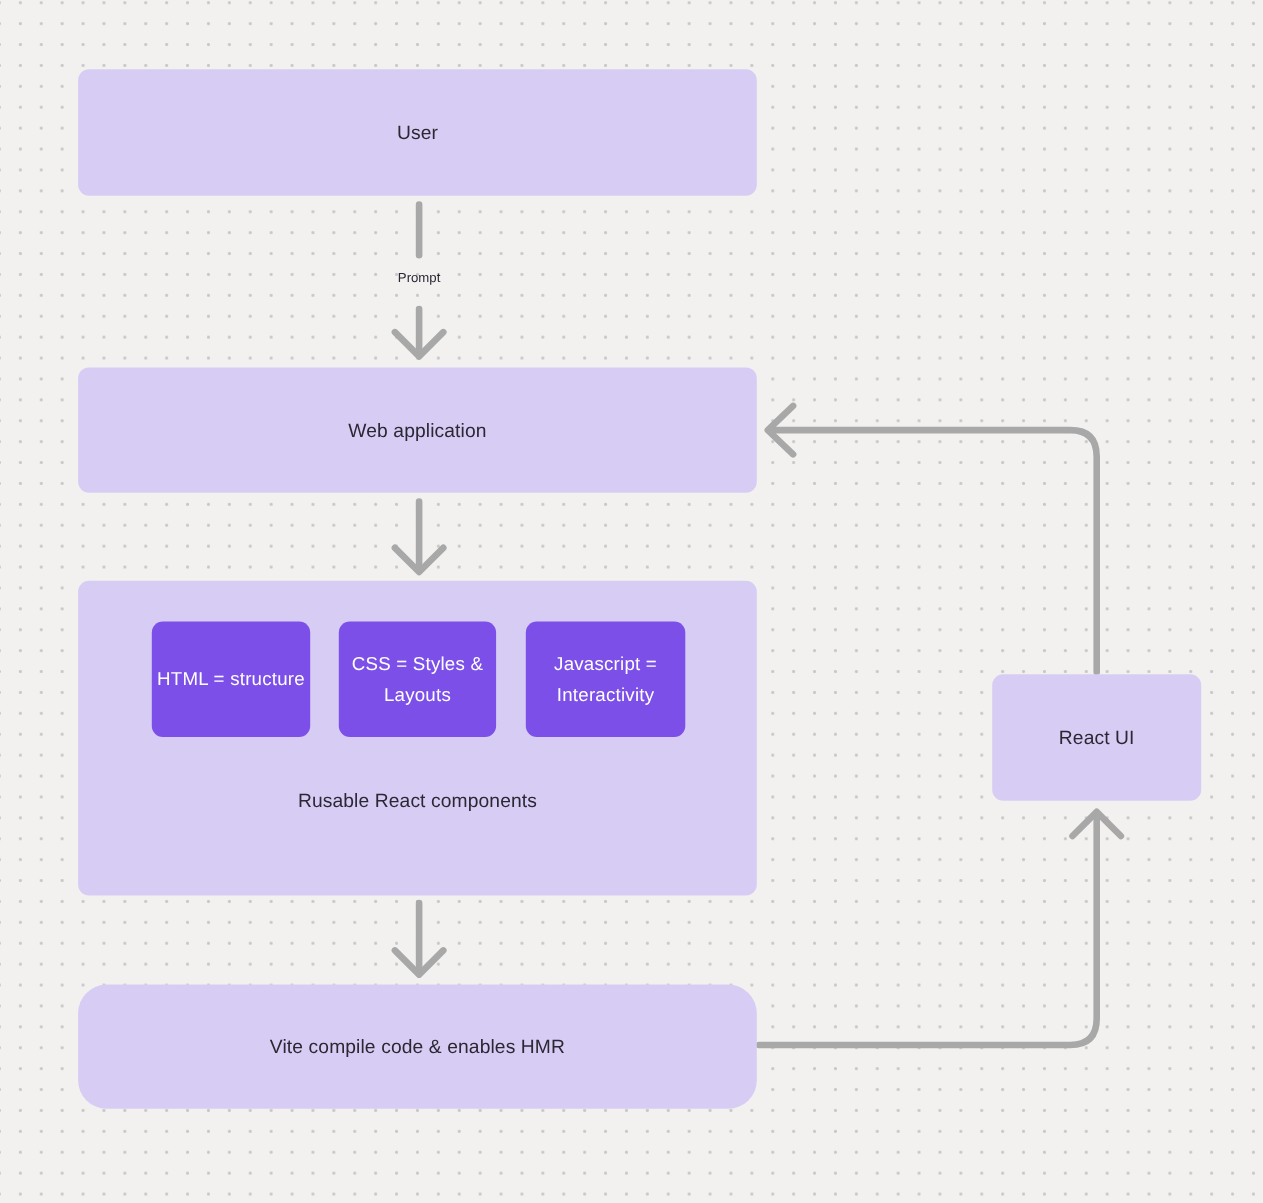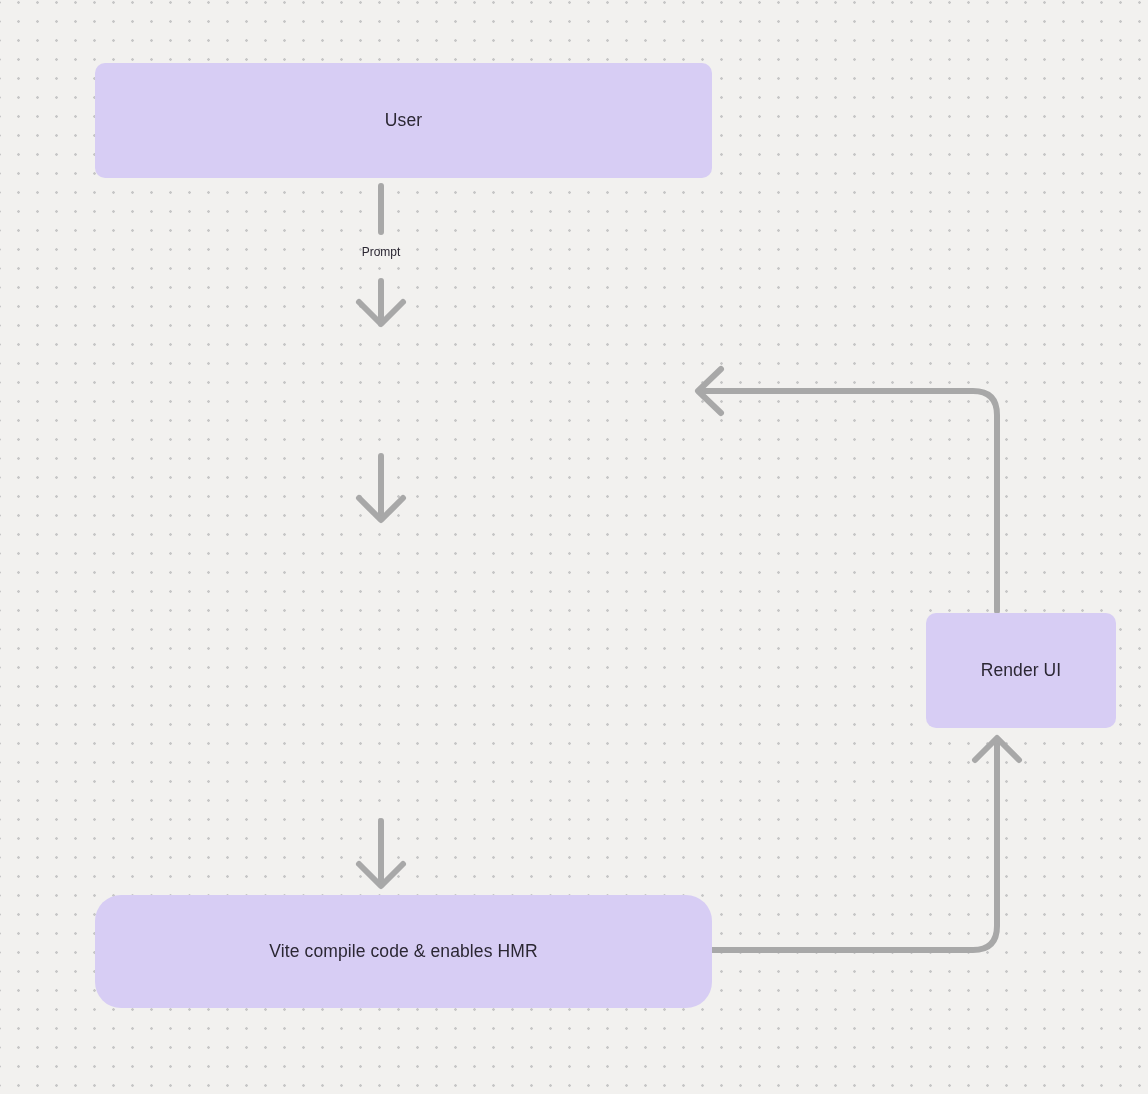--- a/index.html
+++ b/index.html
@@ -20,21 +20,20 @@
   .node {
     position: absolute;
     border-radius: 10px;
     background: #d7cdf4;
     display: flex;
     align-items: center;
     justify-content: center;
     color: #2b2733;
     font-size: 17.5px;
     letter-spacing: 0.1px;
-    margin-left: 24px;
   }
   .node-user        { left: 71px;  top: 63px;  width: 617px; height: 115px; }
   .node-webapp      { left: 71px;  top: 334px; width: 617px; height: 114px; }
   .node-container   { left: 71px;  top: 528px; width: 617px; height: 286px; display: block; }
   .node-vite        { left: 71px;  top: 895px; width: 617px; height: 113px; border-radius: 26px; }
   .node-render      { left: 902px; top: 613px; width: 190px; height: 115px; }
 
   .inner-row {
     position: absolute;
     left: 0; top: 37px;
@@ -117,23 +116,40 @@
     <path d="M 997 611 L 997 415 Q 997 391 973 391 L 704 391"></path>
     <path d="M 721 369 L 698 391 L 721 413"></path>
   </svg>
 
   <div class="node node-user">
     <span>User</span>
   </div>
 
   <div class="edge-label">Prompt</div>
 
+  <div class="node node-webapp">
+    <span>Web application</span>
+  </div>
 
+  <div class="node node-container">
+    <div class="inner-row">
+      <div class="inner-box inner-html">
+        <span>HTML = structure</span>
+      </div>
+      <div class="inner-box inner-css">
+        <span>CSS = Styles &amp; Layouts</span>
+      </div>
+      <div class="inner-box inner-js">
+        <span>Javascript = Interactivity</span>
+      </div>
+    </div>
+    <div class="container-label">Rusable React components</div>
+  </div>
 
   <div class="node node-vite">
     <span>Vite compile code &amp; enables HMR</span>
   </div>
 
   <div class="node node-render">
-    <span>Render UI</span>
+    <span>React UI</span>
   </div>
 
 </div>
 
 </body></html>

